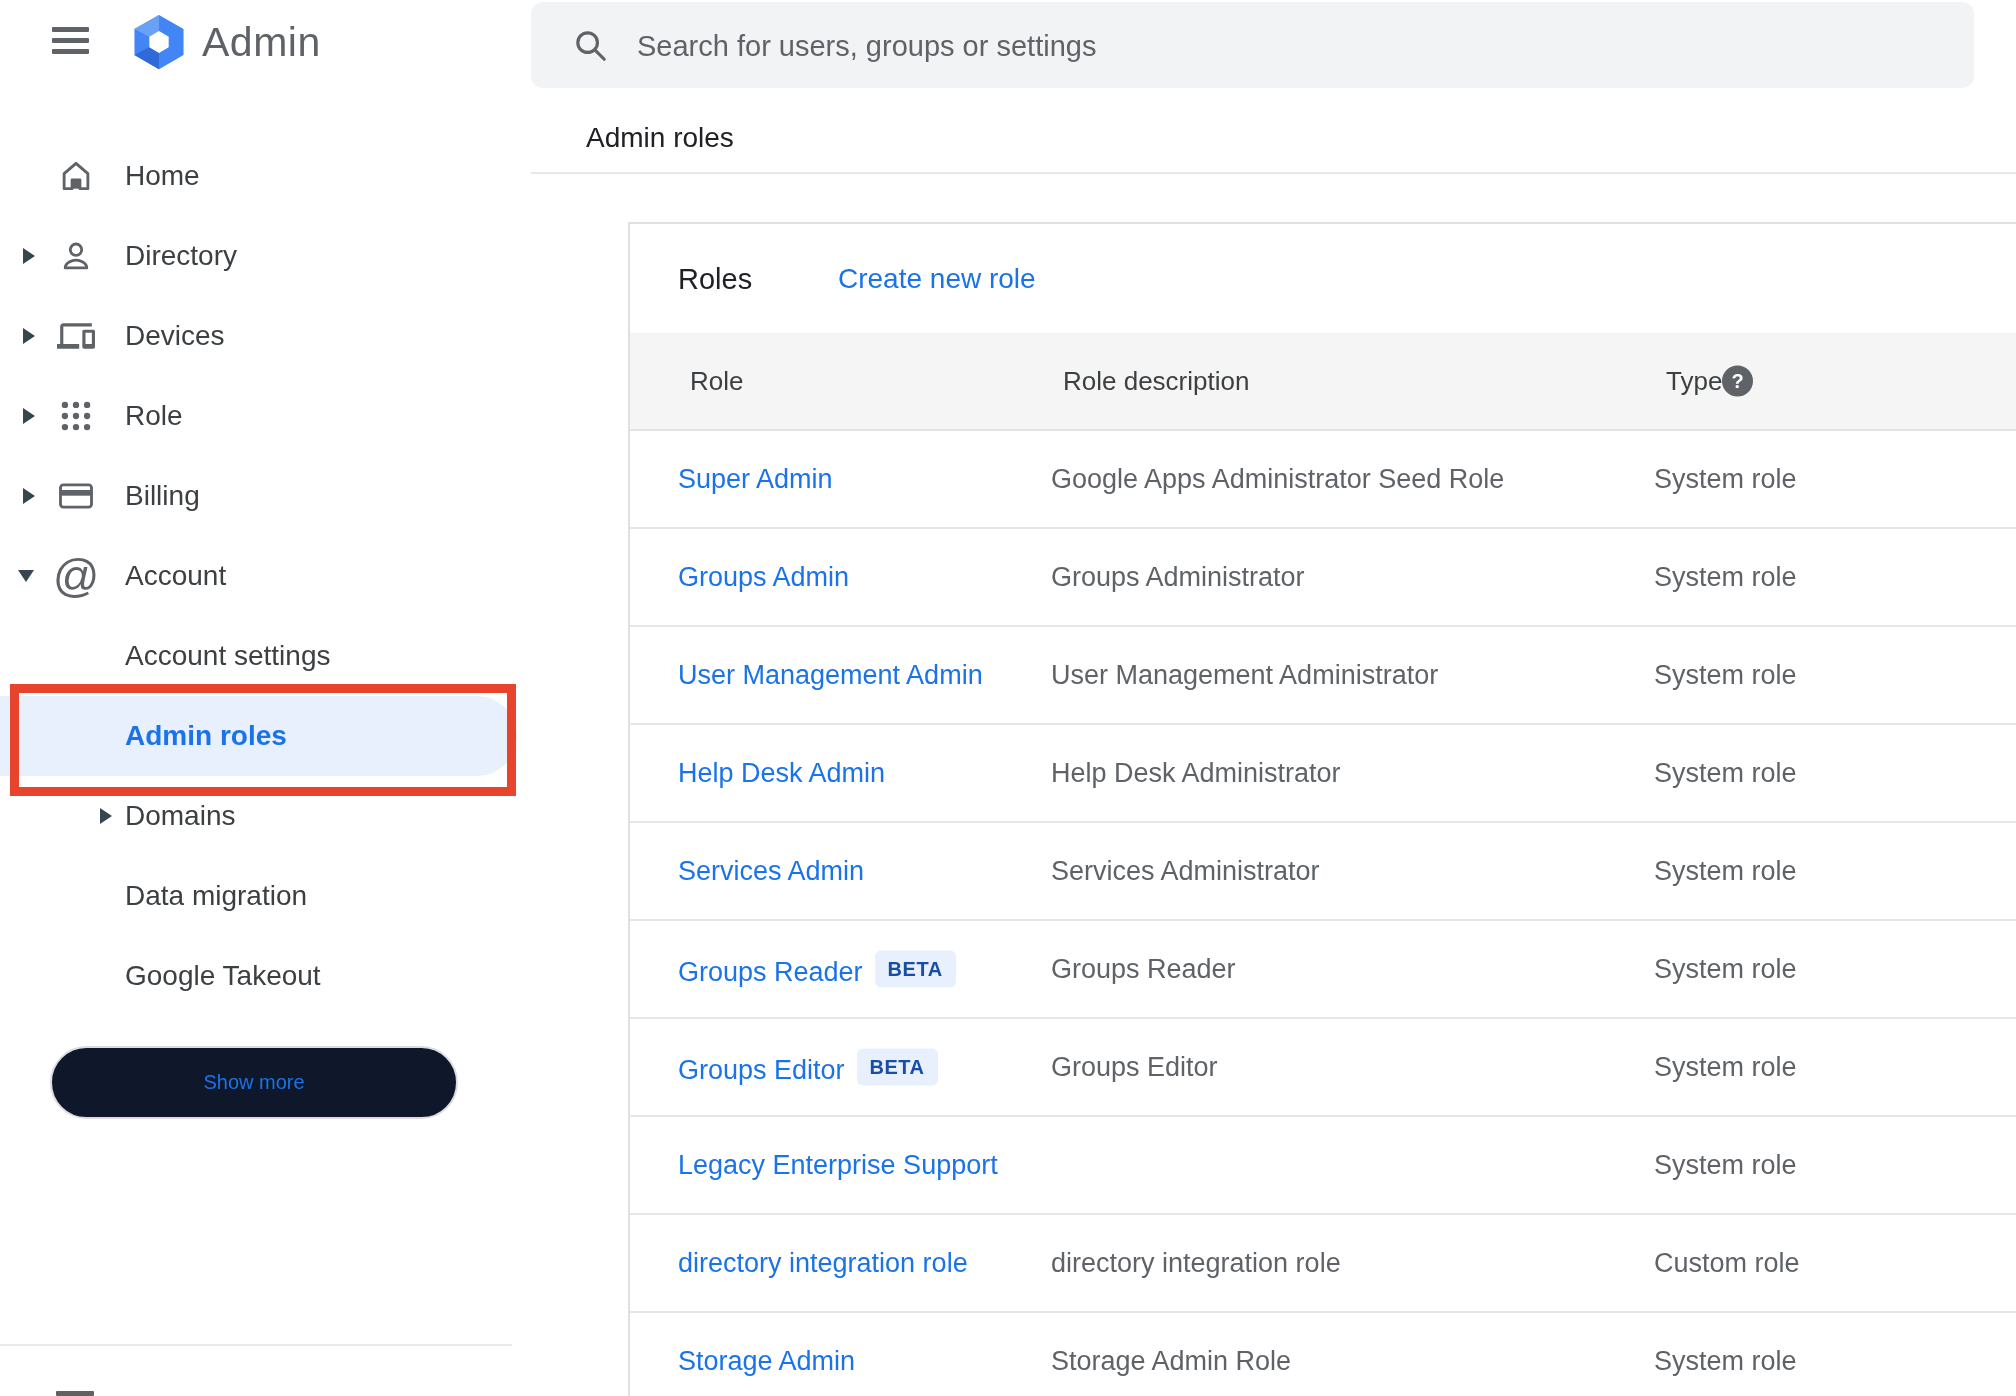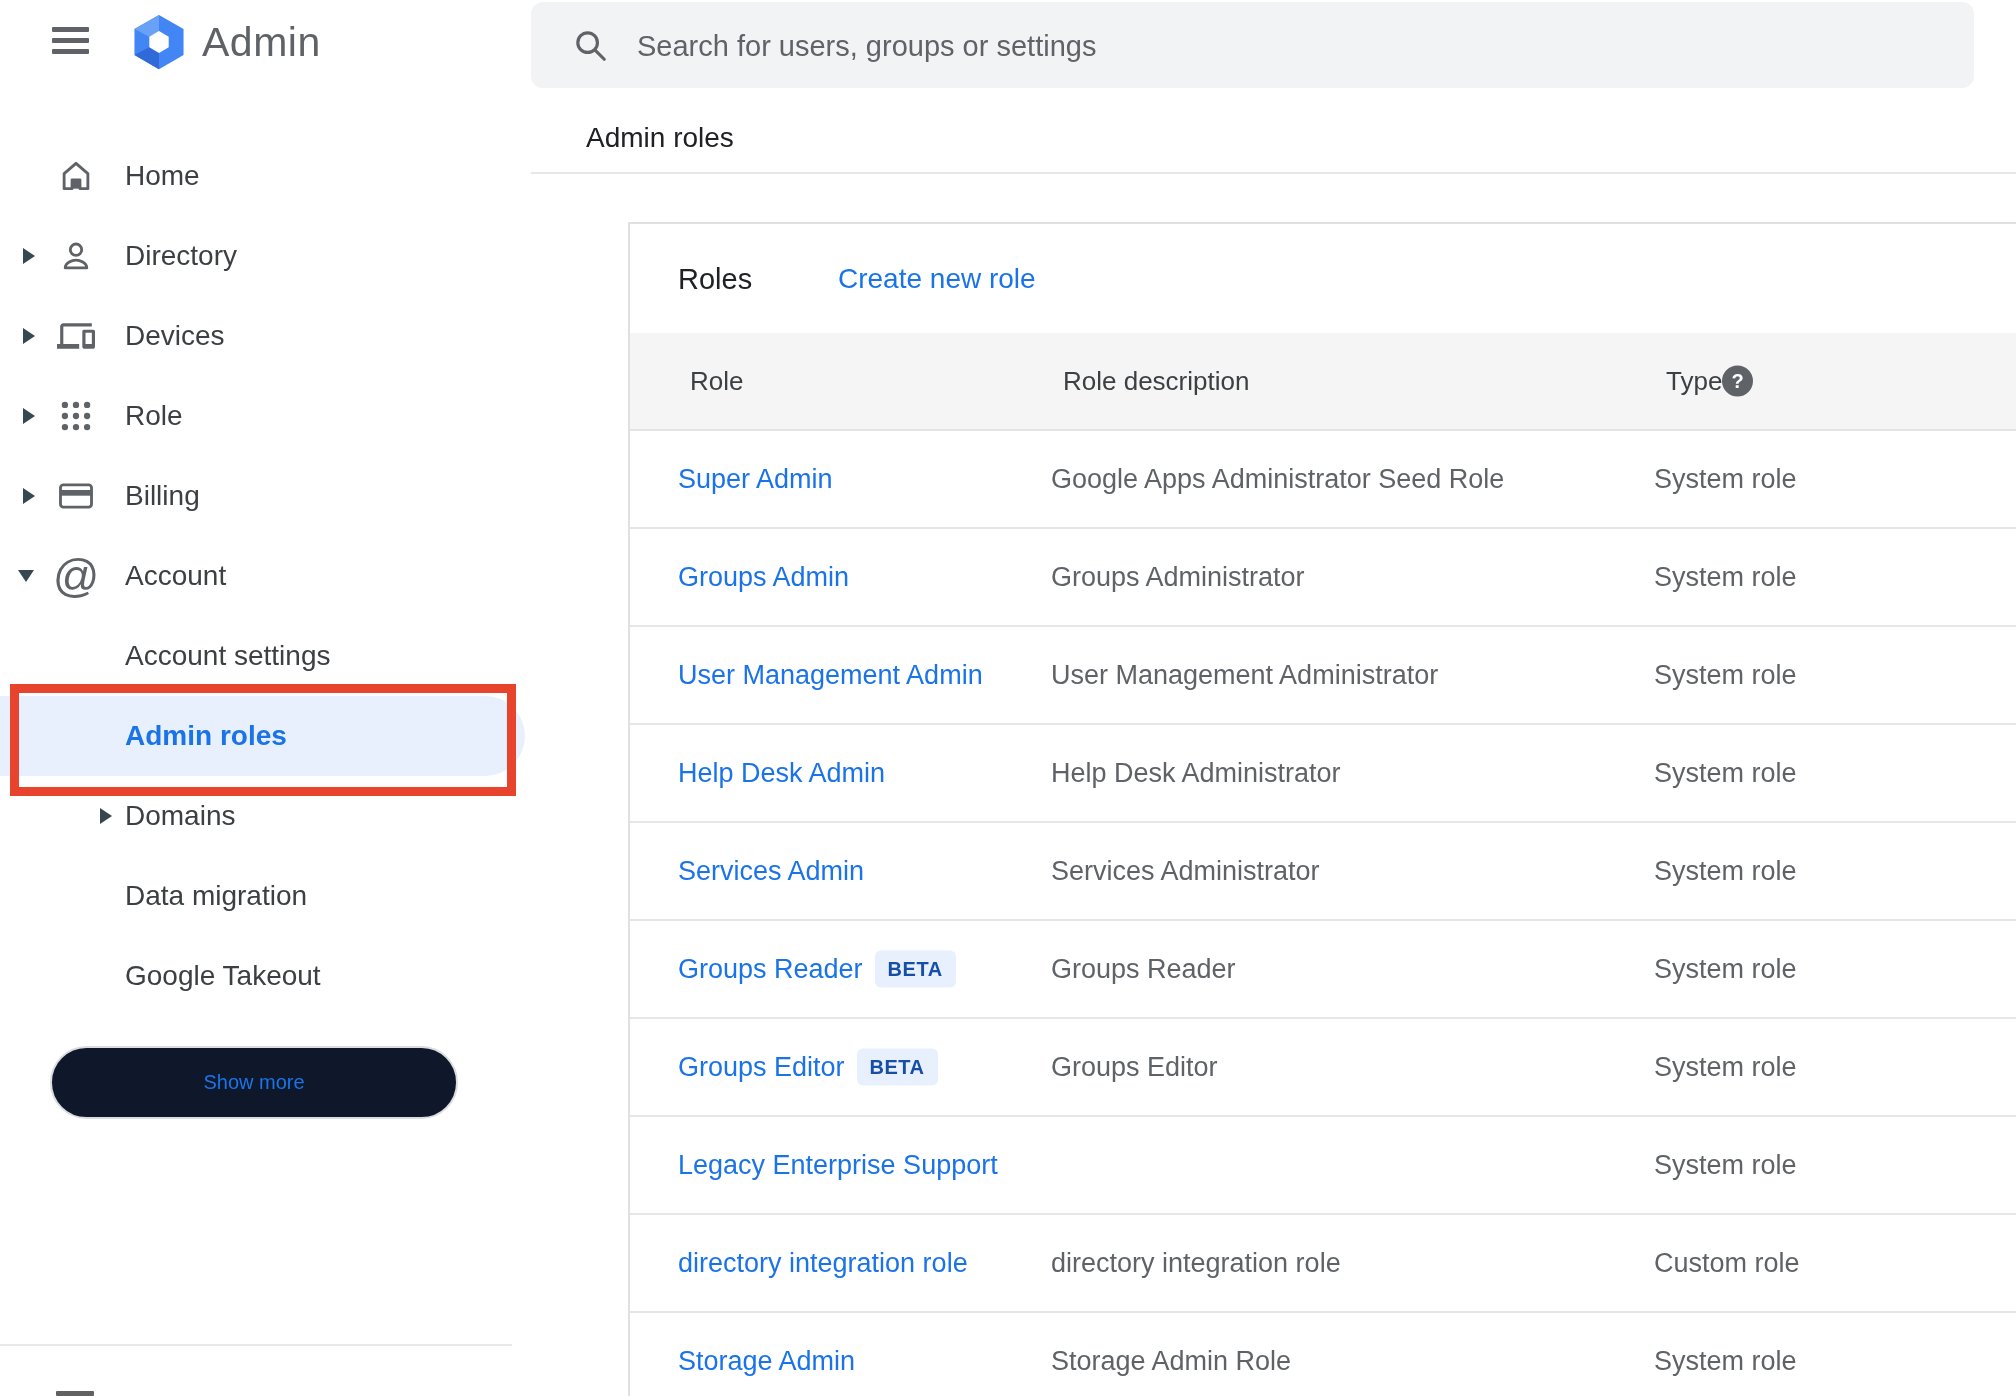--- a/index.html
+++ b/index.html
@@ -12,21 +12,21 @@
   .sidebar{position:absolute;left:0;top:0;width:522px;height:1396px;background:#fff;}
   .hamburger{position:absolute;left:52px;top:27px;width:37px;height:27px;background:none;border:none;padding:0;cursor:pointer;}
   .hamburger .bar{position:absolute;left:0;width:37px;height:5px;background:#5f6368;border-radius:1px;}
   .hamburger .bar:nth-child(1){top:0;}
   .hamburger .bar:nth-child(2){top:11px;}
   .hamburger .bar:nth-child(3){top:22px;}
   .logo{position:absolute;left:128px;top:13px;width:62px;height:58px;}
   .logo svg{width:62px;height:58px;display:block;}
   .app-name{position:absolute;left:202px;top:18px;font-size:41px;line-height:48px;color:#5f6368;letter-spacing:0.5px;}
   .nav{position:absolute;left:0;top:136px;width:522px;}
-  .nav-item{position:relative;width:522px;height:80px;cursor:pointer;padding-left:8px;}
+  .nav-item{position:relative;width:522px;height:80px;cursor:pointer;}
   .nav-item.selected{width:517px;background:#e8f0fe;border-radius:0 41px 41px 0;}
   .arrow{position:absolute;top:50%;transform:translateY(-50%);width:0;height:0;}
   .arrow.right{left:23px;border-left:12px solid #37474f;border-top:8px solid transparent;border-bottom:8px solid transparent;}
   .arrow.down{left:18px;border-top:12px solid #37474f;border-left:8px solid transparent;border-right:8px solid transparent;}
   .arrow.sub-arrow{left:100px;}
   .nav-icon{position:absolute;left:57px;top:50%;transform:translateY(-50%);width:38px;height:38px;display:flex;align-items:center;justify-content:center;}
   .nav-icon svg{width:38px;height:38px;display:block;}
   .at-glyph{font-size:46px;line-height:38px;color:#5f6368;font-weight:400;}
   .nav-label{position:absolute;left:125px;top:50%;transform:translateY(-50%);font-size:28px;color:#3c4043;white-space:nowrap;}
   .nav-item.selected .nav-label{color:#1a73e8;font-weight:700;}
@@ -46,21 +46,21 @@
   .panel-header{position:relative;height:109px;}
   .panel-title{position:absolute;left:48px;top:50%;transform:translateY(-50%);font-size:29px;font-weight:500;color:#202124;}
   .create-link{position:absolute;left:208px;top:50%;transform:translateY(-50%);font-size:28px;color:#1a73e8;text-decoration:none;cursor:pointer;}
   .table-header{position:relative;height:98px;background:#f5f5f5;border-bottom:2px solid #e3e3e3;box-sizing:border-box;}
   .col-label{position:absolute;top:50%;transform:translateY(-50%);font-size:26px;color:#3c4043;margin-left:12px;}
   .col-role{left:48px;}
   .col-desc{left:421px;}
   .col-type{left:1024px;}
   .help-icon{position:absolute;left:1092px;top:50%;transform:translateY(-50%);width:31px;height:31px;border-radius:50%;background:#5f6368;color:#fff;font-size:20px;font-weight:700;display:flex;align-items:center;justify-content:center;cursor:pointer;}
   .t-row{position:relative;height:98px;border-bottom:2px solid #e6e6e6;box-sizing:border-box;}
-  .cell-role{position:absolute;left:48px;top:50%;transform:translateY(-50%);display:flex;align-items:center;white-space:nowrap;}
+  .cell-role{position:absolute;left:48px;top:50%;transform:translateY(-50%);display:flex;align-items:flex-end;white-space:nowrap;}
   .role-link{font-size:27px;color:#1a73e8;text-decoration:none;cursor:pointer;}
   .beta-badge{margin-left:12px;background:#e8f0fe;color:#174ea6;font-size:20px;font-weight:700;letter-spacing:0.5px;padding:7px 13px;border-radius:6px;}
   .cell-desc{position:absolute;left:421px;top:50%;transform:translateY(-50%);font-size:27px;color:#5f6368;white-space:nowrap;}
   .cell-type{position:absolute;left:1024px;top:50%;transform:translateY(-50%);font-size:27px;color:#5f6368;white-space:nowrap;}
 </style>
 </head>
 <body>
 
 <aside class="sidebar">
   <button class="hamburger" aria-label="menu">

